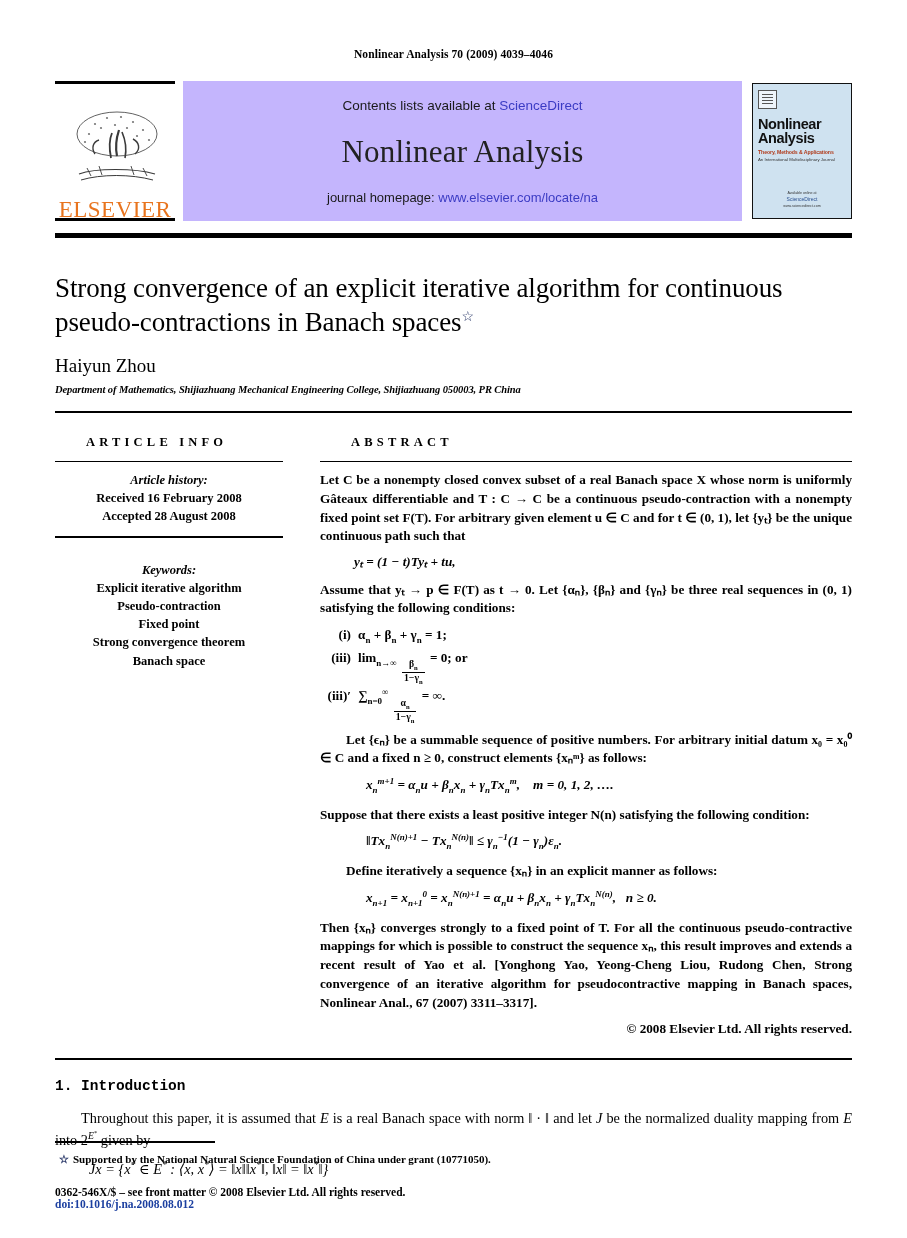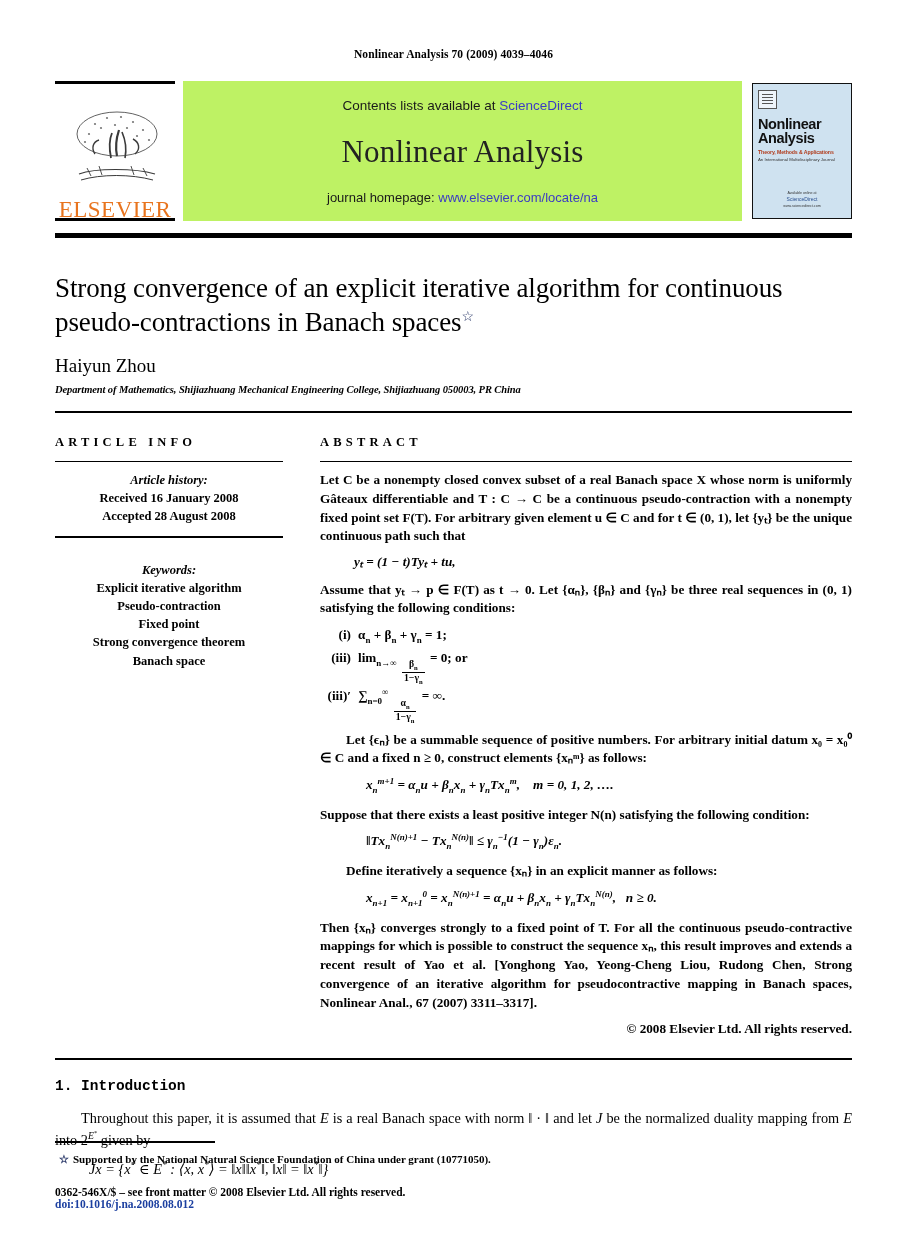--- a/index.html
+++ b/index.html
@@ -60,21 +60,21 @@
   .elsevier-word {
     font-family: "Liberation Serif", serif;
     font-size: 23px;
     letter-spacing: 0.5px;
     color: #e8741e;
     line-height: 1;
     font-weight: 400;
   }
   .banner-mid {
     flex: 1 1 auto;
-    background: #bef264;
+    background: #c4b5fd;
     margin-left: 8px;
     margin-right: 10px;
     display: flex;
     flex-direction: column;
     justify-content: space-between;
     align-items: center;
     padding: 17px 0 16px 0;
     box-sizing: border-box;
   }
   .contents-line {
@@ -214,20 +214,21 @@
     flex: 0 0 228px;
     margin-right: 37px;
   }
   .col-right { flex: 1 1 auto; }
 
   .sec-head {
     font-family: "Liberation Serif", serif;
     font-weight: bold;
     font-size: 12.5px;
     letter-spacing: 4.2px;
+    margin-left: 31px;
   }
   .hr-thin {
     height: 1.5px;
     background: #000;
     margin: 11px 0 9px 0;
   }
   .info-group { margin-bottom: 6px; text-align: center; }
   .info-label {
     font-style: italic;
     font-weight: bold;
@@ -447,21 +448,21 @@
   <div class="rule-thin"></div>
 
   <div class="cols">
 
     <div class="col-left">
       <div class="sec-head">ARTICLE INFO</div>
       <div class="hr-thin"></div>
 
       <div class="info-group">
         <div class="info-label">Article history:</div>
-        <div class="info-item">Received 16 January 2008</div>
+        <div class="info-item">Received 16 February 2008</div>
         <div class="info-item">Accepted 28 August 2008</div>
       </div>
 
       <div class="hr-thin"></div>
 
 
       <div class="kw-gap"></div>
 
       <div class="info-group">
         <div class="info-label">Keywords:</div>

